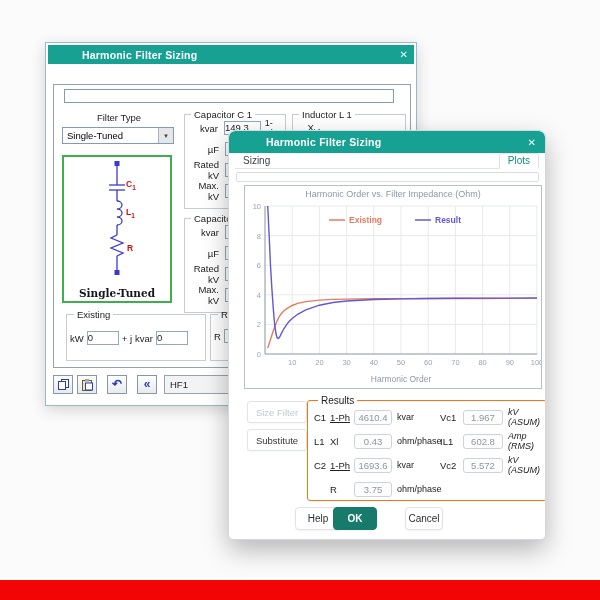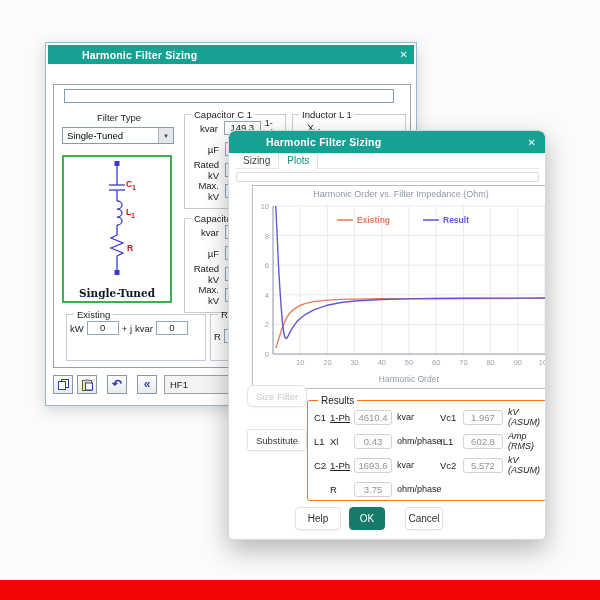--- a/index.html
+++ b/index.html
@@ -44,46 +44,46 @@
   fieldset { border:1px solid #c6ccd1; background:#fff; }
   legend { font-size:9.5px; color:#222; padding:0 3px; margin-left:4px;margin-top:16px; }
   .fs-c1 { position:absolute; left:130px; top:24px; width:102px; height:100px; padding:1px 2px; }
   .fs-ind { position:absolute; left:238px; top:24px; width:114px; height:100px; padding:1px 2px; }
   .fs-c2 { position:absolute; left:130px; top:128px; width:102px; height:100px; padding:1px 2px; }
   .fs-load { position:absolute; left:12px; top:224px; width:140px; height:52px; padding:1px 3px; }
   .fs-res { position:absolute; left:156px; top:224px; width:118px; height:52px; padding:1px 3px; }
 
   .prow { display:flex; align-items:center; height:14px; margin-bottom:7px; font-size:9.5px; color:#222; }
   .plab { width:32px; text-align:right; }
-  .fld { background:#fff; border:1px solid #94a8ba; height:14px; line-height:12px; font-size:9.5px; text-align:center; color:#222; }
+  .fld { background:#fff; border:1px solid #94a8ba; height:14px; line-height:12px; font-size:9.5px; text-align:left; color:#222; }
   .pfld { width:38px; margin-left:6px; }
   .psuf { margin-left:4px; font-size:9px; }
   .ilab { width:26px; text-align:right; }
   .ilab sub { font-size:6.5px; }
   .ifld { width:44px; margin-left:4px;margin-top:28px; }
 
   .op-label { text-align:center; font-size:9.5px; color:#222; margin:1px 0 3px; }
-  .lrow { display:flex; align-items:center; font-size:9.5px; color:#222; gap:3px; }
+  .lrow { display:flex; align-items:center; font-size:9.5px; color:#222; gap:3px;margin-top:10px; }
   .lfld { width:32px; }
 
   .toolbar { position:absolute; left:7px; top:331px; right:7px; height:20px; display:flex; align-items:center; }
   .tbtn { width:20px; height:19px; border:1px solid #8a97a3; background:linear-gradient(#fdfdfd,#e7eaee);
     display:flex; align-items:center; justify-content:center; margin-right:4px; }
   .tbtn.gap { margin-left:6px; }
   .glyph-blue { color:#2a3db5; font-weight:bold; font-size:12px; line-height:1; }
   .combo { flex:1; height:19px; border:1px solid #98a2ab; background:#f2f3f4; font-size:9.5px; color:#222;
     display:flex; align-items:center; padding-left:5px; margin-left:3px; }
 
   
-  .ftabs { position:absolute; left:6px; top:22px; right:6px; height:16px; display:flex; align-items:flex-end; border-bottom:1px solid #e2e6e9; }
+  .ftabs { position:absolute; left:6px; top:22px; right:6px; height:16px; display:flex; align-items:flex-end; border-bottom:1px solid #e2e6e9;justify-content:space-between; }
   .ftab { font-size:10px; color:#3c4248; padding:1px 8px 2px; }
   .ftab.active { color:#0e9180; border:1px solid #dfe3e6; border-bottom:1px solid #fff; background:#fff; border-radius:2px 2px 0 0; margin-bottom:-1px; }
   .fbar { position:absolute; left:7px; top:41px; width:303px; height:10px; border:1px solid #d9dde1; border-radius:2px; background:#fff; }
 
-  .chartbox { position:absolute; left:23px; top:54px; width:298px; height:204px; border:1px solid #b9bfc6; background:#fff; }
+  .chartbox { position:absolute; left:15px; top:54px; width:298px; height:204px; border:1px solid #b9bfc6; background:#fff; }
   #chart-svg text { font-family:"Liberation Sans", sans-serif; }
   .ct { font-size:9px; fill:#8e97a8; text-anchor:middle; }
   .tick { font-size:7.5px; fill:#9aa3b2; }
   .xlab { font-size:8.5px; fill:#8e97a8; text-anchor:middle; }
   .leg { font-size:8.5px; font-weight:bold; }
   .gridline { stroke:#e7e9ec; stroke-width:1; }
   .axisline { stroke:#8a93a0; stroke-width:1; }
 
   .fs-results { position:absolute; left:78px; top:264px; width:236px; height:106px; border:1px solid #f97316; border-radius:3px; padding:3px 6px; }
   .fs-results legend { font-size:10px; color:#222; }
@@ -333,21 +333,21 @@
     </div>
 
     <div class="rrow">
       <span class="rname"></span>
       <span class="rsub">R</span>
       <span class="ffld rval">3.75</span>
       <span class="runit">ohm/phase</span>
     </div>
   </fieldset>
 
-  <div class="sidebtn disabled" style="top:254px;border-radius:6px;">Size Filter</div>
+  <div class="sidebtn disabled" style="top:270px;">Size Filter</div>
   <div class="sidebtn" style="top:298px;">Substitute</div>
 
   <div class="botbtn" style="left:66px; width:46px;">Help</div>
-  <div class="botbtn ok" style="left:120px; width:36px;">OK</div>
+  <div class="botbtn ok" style="left:104px; width:44px;font-weight:bold;">OK</div>
   <div class="botbtn" style="left:176px; width:38px;">Cancel</div>
 </div>
 
 <div class="redbar"></div>
 
 </body></html>

